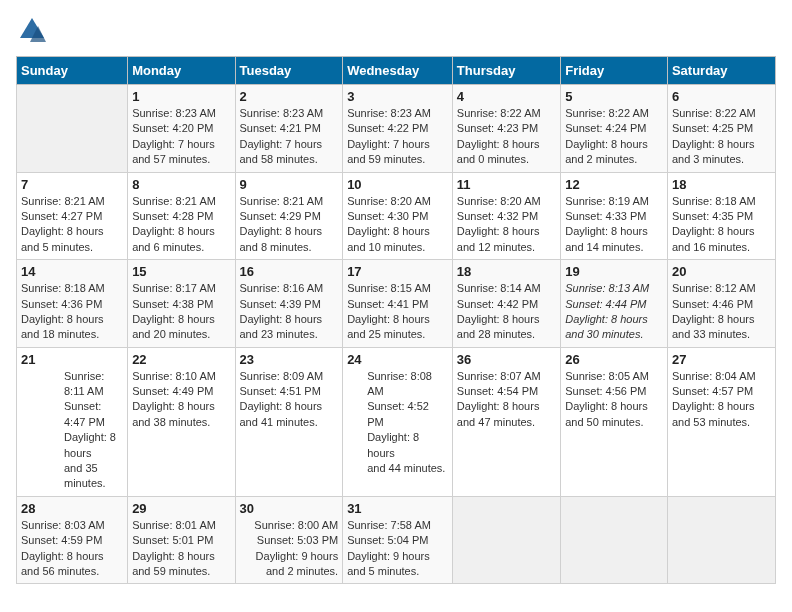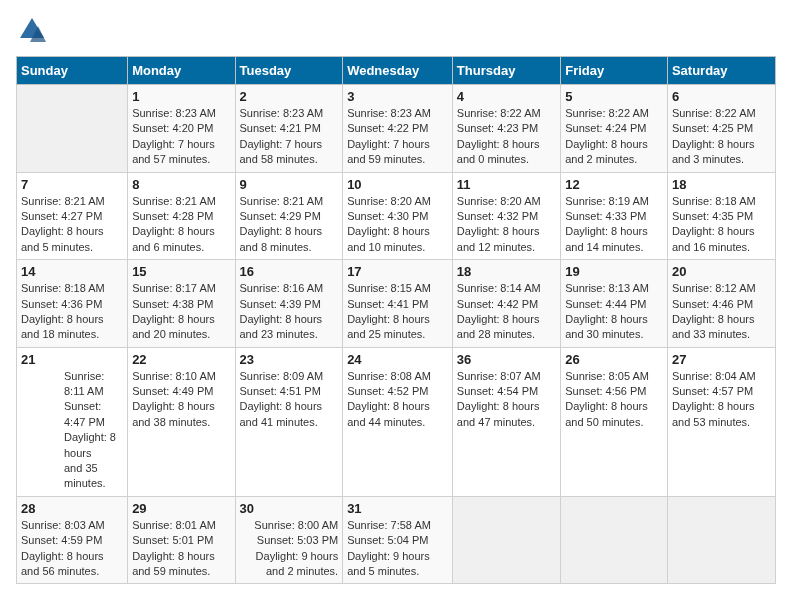--- a/index.html
+++ b/index.html
@@ -249,21 +249,21 @@
         </td>
         <td>
           <span class="day-number">18</span>
           <div class="day-info" style="white-space: pre-line;">Sunrise: 8:14 AM
 Sunset: 4:42 PM
 Daylight: 8 hours
 and 28 minutes.</div>
         </td>
         <td>
           <span class="day-number">19</span>
-          <div class="day-info" style="white-space: pre-line;">Sunrise: 8:13 AM
+          <div class="day-info" style="white-space: pre-line; font-style: italic;">Sunrise: 8:13 AM
 Sunset: 4:44 PM
 Daylight: 8 hours
 and 30 minutes.</div>
         </td>
         <td>
           <span class="day-number">20</span>
           <div class="day-info" style="white-space: pre-line;">Sunrise: 8:12 AM
 Sunset: 4:46 PM
 Daylight: 8 hours
 and 33 minutes.</div>
@@ -286,21 +286,21 @@
         </td>
         <td>
           <span class="day-number">23</span>
           <div class="day-info" style="white-space: pre-line;">Sunrise: 8:09 AM
 Sunset: 4:51 PM
 Daylight: 8 hours
 and 41 minutes.</div>
         </td>
         <td>
           <span class="day-number">24</span>
-          <div class="day-info" style="white-space: pre-line;">Sunrise: 8:08 AM
+          <div class="day-info" style="white-space: pre-line; margin-left: 20px;">Sunrise: 8:08 AM
 Sunset: 4:52 PM
 Daylight: 8 hours
 and 44 minutes.</div>
         </td>
         <td>
           <span class="day-number">36</span>
           <div class="day-info" style="white-space: pre-line;">Sunrise: 8:07 AM
 Sunset: 4:54 PM
 Daylight: 8 hours
 and 47 minutes.</div>

